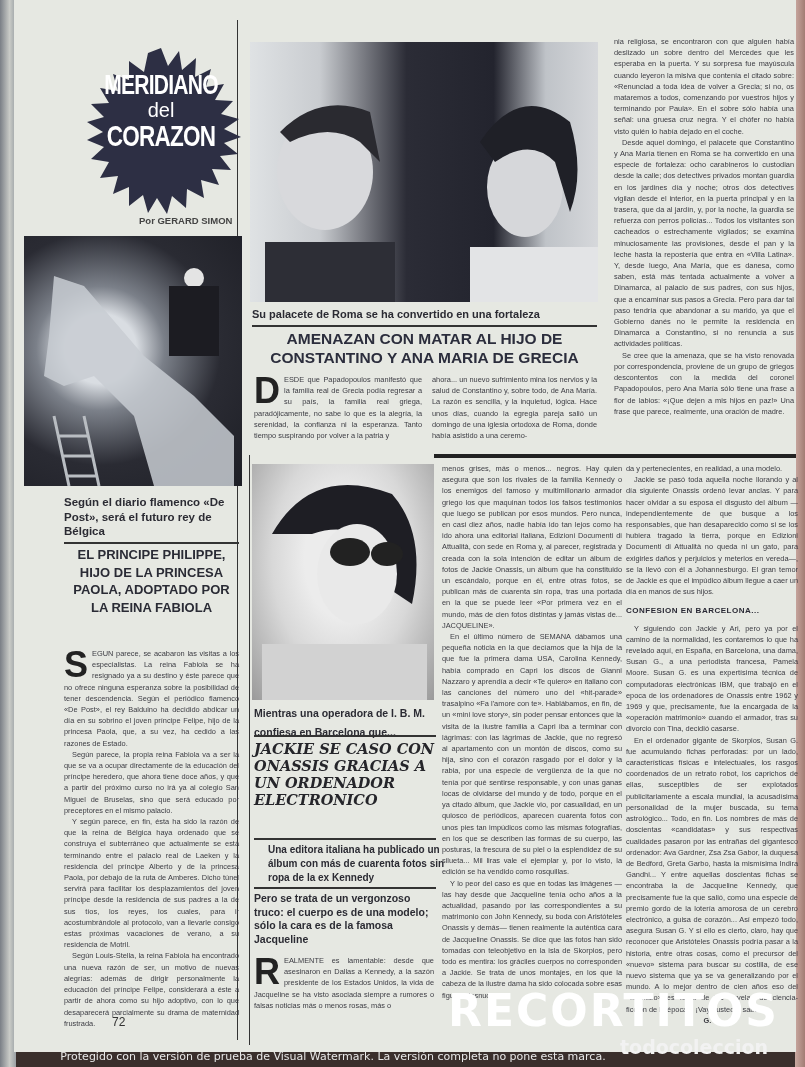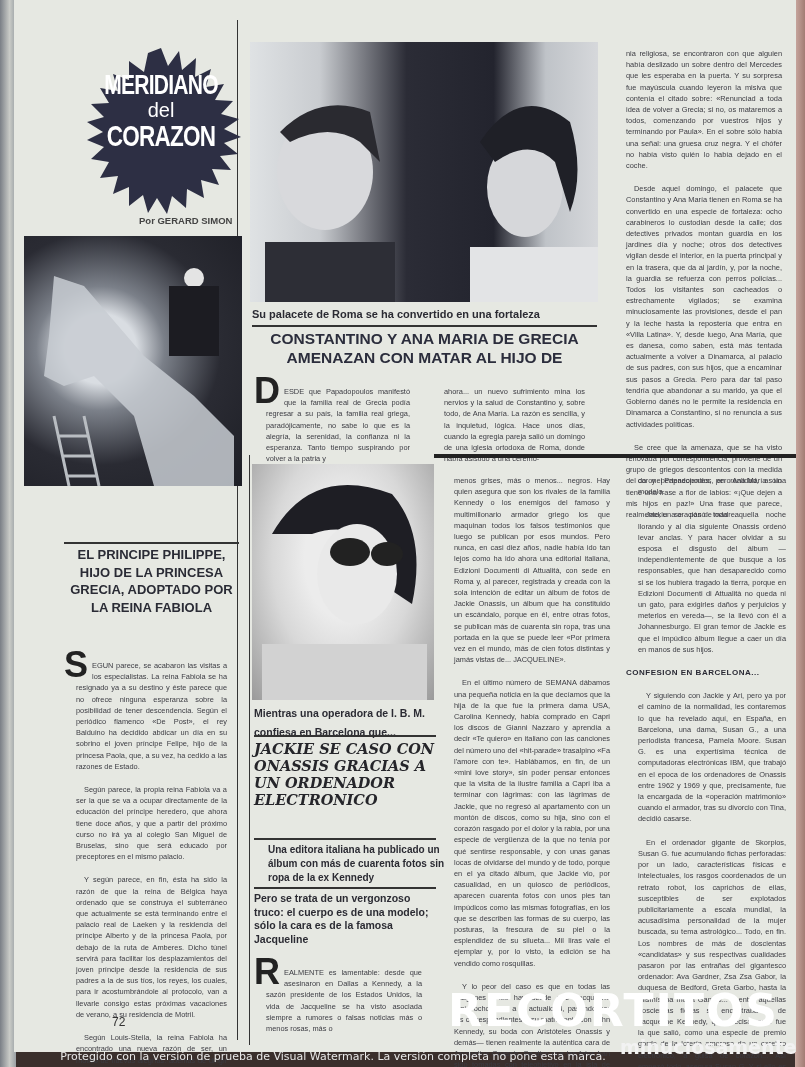--- a/index.html
+++ b/index.html
@@ -3,21 +3,21 @@
 <meta charset="utf-8">
 <style>
   html,body{margin:0;padding:0;}
   body{width:805px;height:1067px;background:#3a2f2c;position:relative;overflow:hidden;font-family:"Liberation Sans",sans-serif;color:#2a2a2e;}
   .page{position:absolute;left:14px;top:0;width:782px;height:1052px;background:#e6e8e2;}
   .leftedge{position:absolute;left:0;top:0;width:16px;height:1067px;background:linear-gradient(90deg,#7a7f86,#c9cbc7 60%,#9aa0a4);}
   .rightedge{position:absolute;right:0;top:0;width:10px;height:1067px;background:linear-gradient(90deg,#c9a8a0,#a27c74);}
   .vrule{position:absolute;background:#333;}
   .abs{position:absolute;}
   .txt{font-size:7.4px;line-height:11.2px;color:#3b3b42;text-align:justify;}
-  .txt p{margin:12px;text-indent:8px;}
+  .txt p{margin:0;text-indent:8px;}
   .txt p.first{text-indent:0;}
   .dropcap{float:left;font-weight:bold;font-size:36px;line-height:30px;margin:2px 4px 0 0;color:#222;}
   .photo{position:absolute;background:#444;overflow:hidden;}
   .burst{position:absolute;left:62px;top:46px;width:170px;height:170px;}
   .kicker{font-family:"Liberation Sans Narrow","Liberation Sans",sans-serif;font-weight:bold;color:#2b2b33;}
   .hr{position:absolute;height:2px;background:#333;}
   .wm-big{position:absolute;left:448px;top:985px;font-size:44px;color:#fff;font-weight:700;letter-spacing:2px;font-family:"DejaVu Sans",sans-serif;}
   .wm-brand{position:absolute;left:620px;top:1036px;font-size:19px;color:#f2f2f2;font-weight:bold;font-family:"DejaVu Sans",sans-serif;}
   .wm-note{position:absolute;left:0;width:666px;top:1050px;text-align:center;font-size:11px;color:#e8e8e8;font-family:"DejaVu Sans",sans-serif;}
 </style>
@@ -44,22 +44,23 @@
 
   <div class="photo" style="left:10px;top:236px;width:218px;height:250px;background:radial-gradient(ellipse at 35% 45%,#d9dde2 0 18%,#7b8089 32%,#2a2b33 60%,#1e1f26 100%);">
     <svg width="218" height="250" viewBox="0 0 218 250">
       <path d="M30,40 L60,50 L120,120 L170,160 L210,200 L210,250 L130,250 L110,180 L70,140 L40,150 L20,140 L25,100 Z" fill="#c8ccd2" opacity="0.85"></path>
       <circle cx="170" cy="42" r="10" fill="#e4e4e4"></circle>
       <rect x="145" y="50" width="50" height="70" fill="#1c1c22"></rect>
       <path d="M30,180 L45,250 M60,180 L75,250 M35,200 L65,200 M38,220 L70,220 M42,240 L74,240" stroke="#b9bdc2" stroke-width="3"></path>
     </svg>
   </div>
 
+  <div class="abs kicker" style="left:50px;top:495px;width:175px;font-size:11.5px;line-height:14.5px;">Según el diario flamenco «De Post», será el futuro rey de Bélgica</div>
   <div class="hr" style="left:50px;top:542px;width:175px;"></div>
-  <div class="abs" style="left:50px;top:546px;width:175px;text-align:center;font-weight:bold;font-size:13px;line-height:17.5px;color:#2a2b35;">EL PRINCIPE PHILIPPE, HIJO DE LA PRINCESA GRECIA, ADOPTADO POR LA REINA FABIOLA</div>
+  <div class="abs" style="left:50px;top:546px;width:175px;text-align:center;font-weight:bold;font-size:13px;line-height:17.5px;color:#2a2b35;">EL PRINCIPE PHILIPPE, HIJO DE LA PRINCESA PAOLA, ADOPTADO POR LA REINA FABIOLA</div>
 
   <div class="abs txt" style="left:50px;top:648px;width:175px;">
     <span class="dropcap">S</span>
     <p class="first">EGUN parece, se acabaron las visitas a los especialistas. La reina Fabiola se ha resignado ya a su destino y éste parece que no ofrece ninguna esperanza sobre la posibilidad de tener descendencia. Según el periódico flamenco «De Post», el rey Balduino ha decidido abdicar un día en su sobrino el joven príncipe Felipe, hijo de la princesa Paola, que, a su vez, ha cedido a las razones de Estado.</p>
     <p>Según parece, la propia reina Fabiola va a ser la que se va a ocupar directamente de la educación del príncipe heredero, que ahora tiene doce años, y que a partir del próximo curso no irá ya al colegio San Miguel de Bruselas, sino que será educado por preceptores en el mismo palacio.</p>
     <p>Y según parece, en fin, ésta ha sido la razón de que la reina de Bélgica haya ordenado que se construya el subterráneo que actualmente se está terminando entre el palacio real de Laeken y la residencia del príncipe Alberto y de la princesa Paola, por debajo de la ruta de Amberes. Dicho túnel servirá para facilitar los desplazamientos del joven príncipe desde la residencia de sus padres a la de sus tíos, los reyes, los cuales, para ir acostumbrándole al protocolo, van a llevarle consigo estas próximas vacaciones de verano, a su residencia de Motril.</p>
     <p>Según Louis-Stella, la reina Fabiola ha encontrado una nueva razón de ser, un motivo de nuevas alegrías: además de dirigir personalmente la educación del príncipe Felipe, considerará a éste a partir de ahora como su hijo adoptivo, con lo que desaparecerá parcialmente su drama de maternidad frustrada.</p>
   </div>
   <div class="abs" style="left:58px;top:1015px;font-weight:normal;font-size:12px;color:#333;margin-left:40px;">72</div>
 
@@ -69,22 +70,22 @@
       <path d="M30,90 Q70,50 120,70 L130,120 L110,100 Q80,80 40,100 Z" fill="#2a2a30"></path>
       <rect x="15" y="200" width="130" height="60" fill="#2d2e36"></rect>
       <ellipse cx="275" cy="145" rx="38" ry="50" fill="#d6d7da"></ellipse>
       <path d="M230,100 Q270,40 320,80 Q335,130 320,170 L305,120 Q280,95 245,120 Z" fill="#1f2027"></path>
       <rect x="220" y="205" width="128" height="55" fill="#e3e4e6"></rect>
     </svg>
   </div>
   <div class="abs kicker" style="left:238px;top:308px;width:345px;font-size:11px;">Su palacete de Roma se ha convertido en una fortaleza</div>
   <div class="hr" style="left:238px;top:325px;width:345px;"></div>
   <div class="abs" style="left:238px;top:329px;width:345px;text-align:center;font-weight:bold;font-size:15.5px;line-height:19px;color:#2b2d3c;">
+    <div>AMENAZAN CON MATAR AL HIJO DE</div>
     <div>CONSTANTINO Y ANA MARIA DE GRECIA</div>
-    <div>AMENAZAN CON MATAR AL HIJO DE</div>
   </div>
   <div class="abs txt" style="left:240px;top:374px;width:168px;">
     <span class="dropcap">D</span>
     <p class="first">ESDE que Papadopoulos manifestó que la familia real de Grecia podía regresar a su país, la familia real griega, paradójicamente, no sabe lo que es la alegría, la serenidad, la confianza ni la esperanza. Tanto tiempo suspirando por volver a la patria y</p>
   </div>
   <div class="abs txt" style="left:418px;top:374px;width:165px;">
     <p class="first">ahora... un nuevo sufrimiento mina los nervios y la salud de Constantino y, sobre todo, de Ana María. La razón es sencilla, y la inquietud, lógica. Hace unos días, cuando la egregia pareja salió un domingo de una iglesia ortodoxa de Roma, donde había asistido a una ceremo-</p>
   </div>
   <div class="abs txt" style="left:600px;top:36px;width:180px;">
     <p class="first">nia religiosa, se encontraron con que alguien había deslizado un sobre dentro del Mercedes que les esperaba en la puerta. Y su sorpresa fue mayúscula cuando leyeron la misiva que contenía el citado sobre: «Renunciad a toda idea de volver a Grecia; si no, os mataremos a todos, comenzando por vuestros hijos y terminando por Paula». En el sobre sólo había una señal: una gruesa cruz negra. Y el chófer no había visto quién lo había dejado en el coche.</p>
@@ -123,14 +124,14 @@
     <p class="first">da y pertenecientes, en realidad, a una modelo.</p>
     <p>Jackie se pasó toda aquella noche llorando y al día siguiente Onassis ordenó levar anclas. Y para hacer olvidar a su esposa el disgusto del álbum —independientemente de que busque a los responsables, que han desaparecido como si se los hubiera tragado la tierra, porque en Edizioni Documenti di Attualità no queda ni un gato, para exigirles daños y perjuicios y meterlos en vereda—, se la llevó con él a Johannesburgo. El gran temor de Jackie es que el impúdico álbum llegue a caer un día en manos de sus hijos.</p>
     <div style="font-weight:bold;font-size:8px;margin:8px 0 6px;letter-spacing:0.5px;color:#2a2a35;">CONFESION EN BARCELONA...</div>
     <p>Y siguiendo con Jackie y Ari, pero ya por el camino de la normalidad, les contaremos lo que ha revelado aquí, en España, en Barcelona, una dama, Susan G., a una periodista francesa, Pamela Moore. Susan G. es una expertísima técnica de computadoras electrónicas IBM, que trabajó en el epoca de los ordenadores de Onassis entre 1962 y 1969 y que, precisamente, fue la encargada de la «operación matrimonio» cuando el armador, tras su divorcio con Tina, decidió casarse.</p>
     <p>En el ordenador gigante de Skorpios, Susan G. fue acumulando fichas perforadas: por un lado, características físicas e intelectuales, los rasgos coordenados de un retrato robot, los caprichos de ellas, susceptibles de ser explotados publicitariamente a escala mundial, la acusadísima personalidad de la mujer buscada, su tema astrológico... Todo, en fin. Los nombres de más de doscientas «candidatas» y sus respectivas cualidades pasaron por las entrañas del gigantesco ordenador: Ava Gardner, Zsa Zsa Gabor, la duquesa de Bedford, Greta Garbo, hasta la mismísima Indira Gandhi... Y entre aquellas doscientas fichas se encontraba la de Jacqueline Kennedy, que precisamente fue la que salió, como una especie de premio gordo de la lotería amorosa de un cerebro electrónico, a guisa de corazón... Así empezó todo, asegura Susan G. Y si ello es cierto, claro, hay que reconocer que Aristóteles Onassis podría pasar a la historia, entre otras cosas, como el precursor del «nuevo» sistema para buscar su costilla, de ese nuevo sistema que ya se va generalizando por el mundo. A lo mejor dentro de cien años eso del «flechazo» es tema de las novelas de ciencia-ficción de la época... ¡Vaya usted a saber!</p>
     <div style="text-align:center;font-weight:bold;">G. S.</div>
   </div>
 </div>
 
 <div class="wm-big">RECORTITOS</div>
-<div class="wm-brand">minuciosamente</div>
+<div class="wm-brand">todocoleccion</div>
 <div class="wm-note">Protegido con la versión de prueba de Visual Watermark. La versión completa no pone esta marca.</div>
 
 </body></html>

